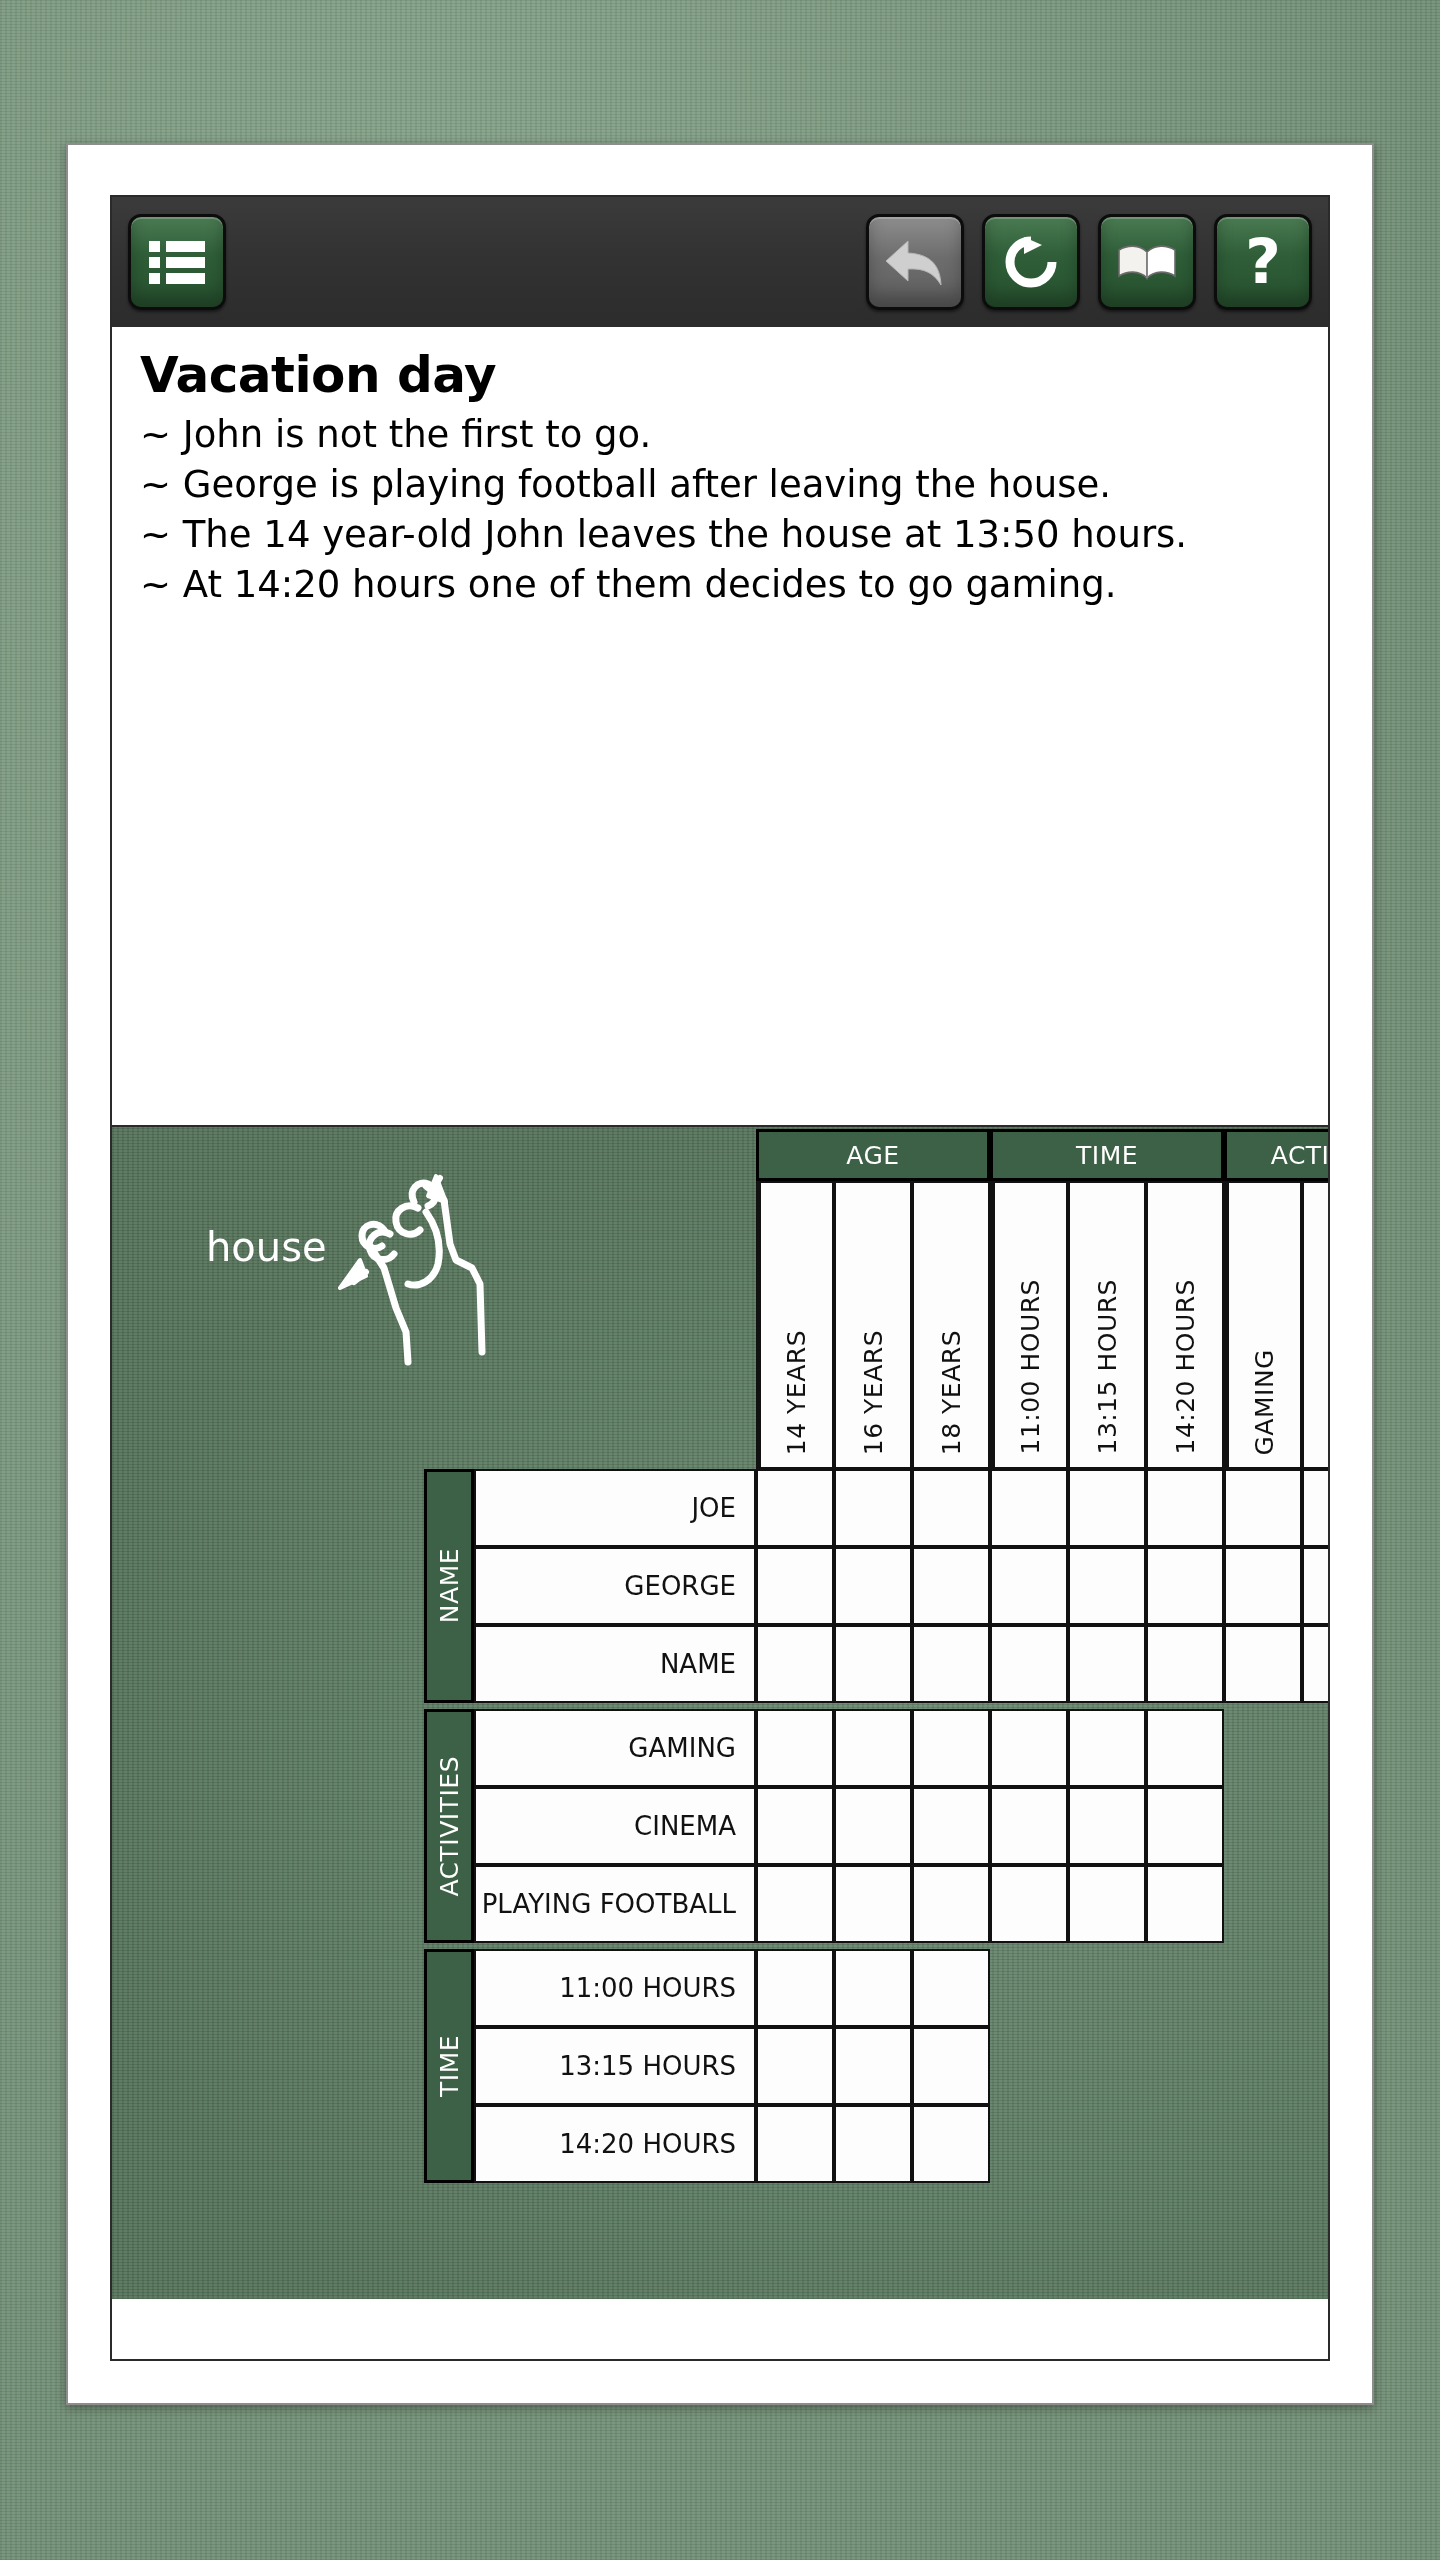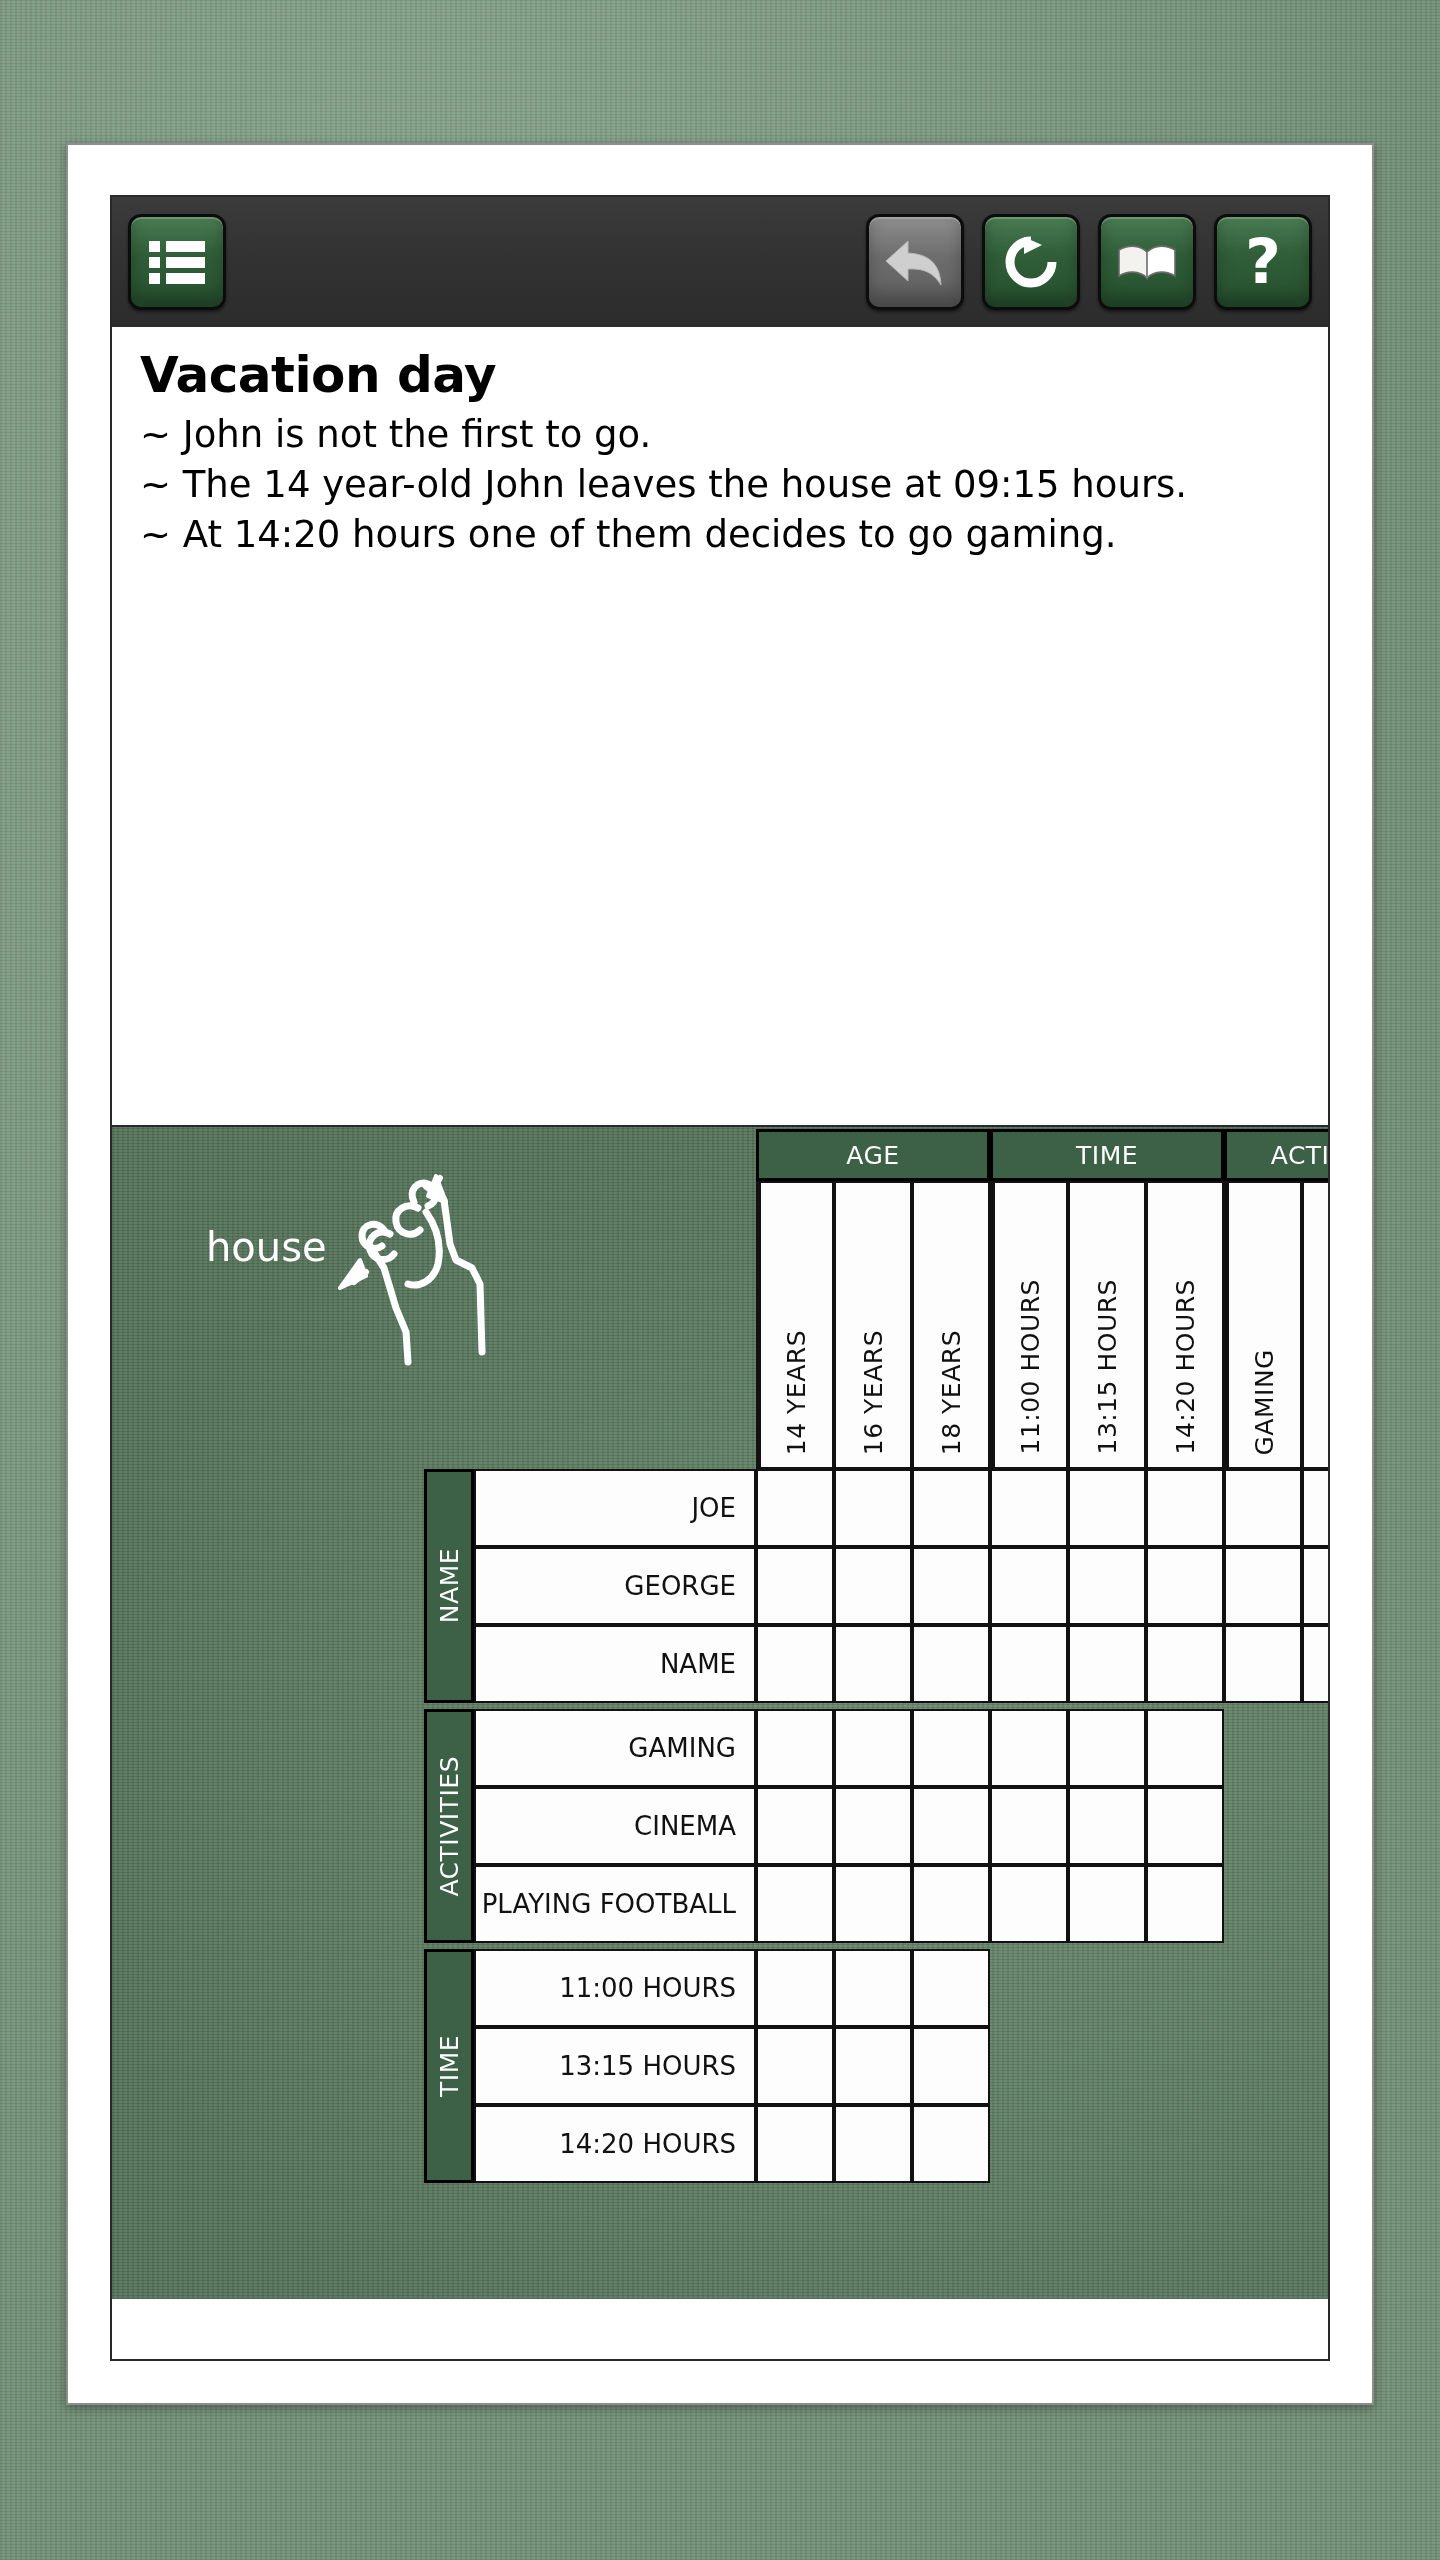--- a/index.html
+++ b/index.html
@@ -261,21 +261,22 @@
         <div class="tbtn green">
           <span style="color:#fff;font-size:62px;font-weight:bold;line-height:1;font-family:'DejaVu Sans',sans-serif;">?</span>
         </div>
 
       </div>
     </div>
 
     <div id="puzzle-panel">
       <div id="puzzle-title">Vacation day</div>
       <div class="clue">~ John is not the first to go.</div>
-      <div class="clue">~ The 14 year-old John leaves the house at 09:15 hours.</div>
+      <div class="clue">~ George is playing football after leaving the house.</div>
+      <div class="clue">~ The 14 year-old John leaves the house at 13:50 hours.</div>
       <div class="clue">~ At 14:20 hours one of them decides to go gaming.</div>
     </div>
 
     <div id="grid-area">
 
       <div id="zoom-hint">
         <div id="zoom-hint-label">house</div>
         <svg width="210" height="235" viewBox="0 0 210 235">
           <g fill="none" stroke="#ffffff" stroke-width="7" stroke-linecap="round" stroke-linejoin="round">
             <path d="M96 36 C84 30 72 38 74 50 C76 62 90 66 98 58"></path>

